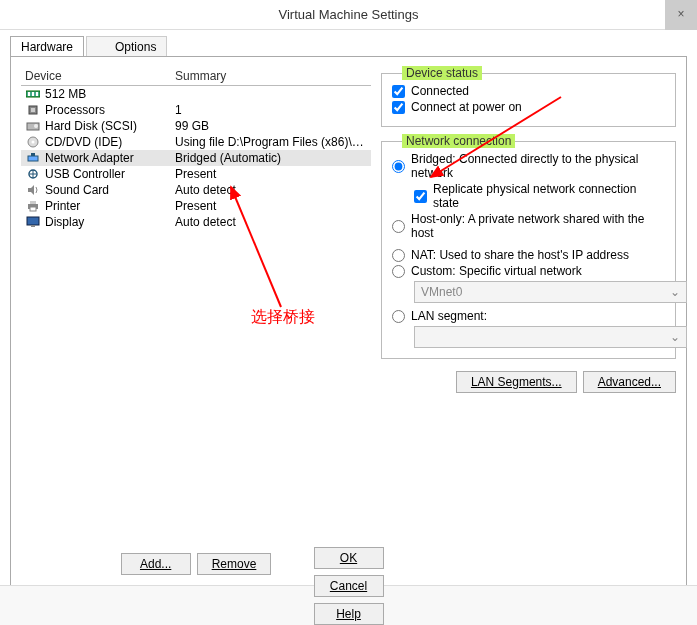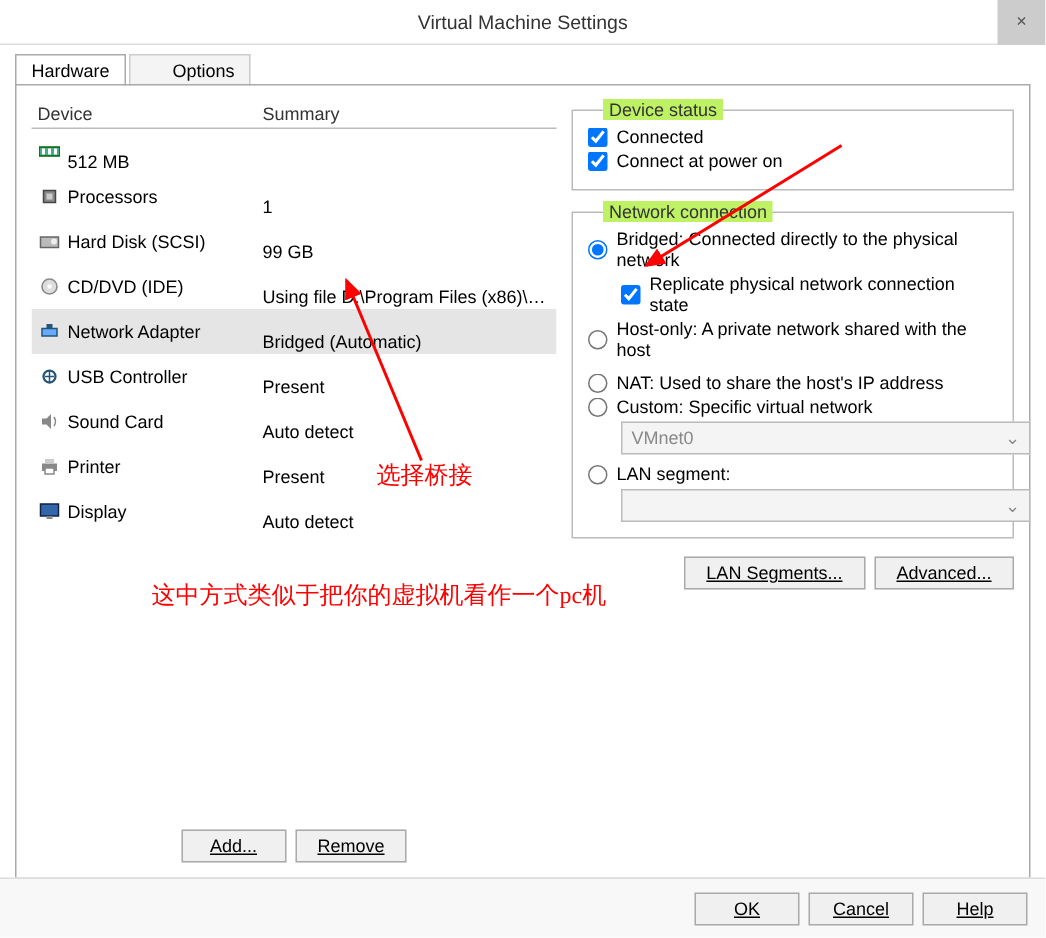--- a/index.html
+++ b/index.html
@@ -14,31 +14,31 @@
 .panel { border: 1px solid #aaa; padding: 10px; height: 530px; display: flex; gap: 10px; position: relative; }
 .leftcol { width: 350px; display: flex; flex-direction: column; }
 .headers { display: flex; padding: 2px 4px; font-weight: normal; color: #333; border-bottom: 1px solid #bbb; }
 .col-device { width: 150px; }
 .col-summary { flex: 1; }
 .devlist { flex: 1; overflow: hidden; }
 .devrow { display: flex; align-items: center; padding: 1px 4px; cursor: pointer; }
 .devrow.selected { background: #e5e5e5; }
 .devrow .icon { width: 16px; height: 14px; display: inline-flex; align-items: center; justify-content: center; margin-right: 4px; }
 .devrow .dname { width: 130px; white-space: nowrap; overflow: hidden; text-overflow: ellipsis; }
-.devrow .dsum { flex: 1; white-space: nowrap; overflow: hidden; text-overflow: ellipsis; margin-top: 14px; }
+.devrow .dsum { flex: 1; white-space: nowrap; overflow: hidden; text-overflow: ellipsis; }
 .leftbtns { display: flex; justify-content: center; gap: 6px; padding-top: 6px; }
 button.btn { padding: 3px 14px; background: #f0f0f0; border: 1px solid #aaa; cursor: pointer; min-width: 70px; text-decoration: underline; }
 .rightcol { flex: 1; display: flex; flex-direction: column; gap: 8px; }
 .group { border: 1px solid #bbb; padding: 8px 10px 10px 10px; position: relative; margin-top: 6px; }
 .group .legend { position: absolute; top: -8px; left: 20px; background: #bef264; padding: 0 4px; color: #333; }
 .chk, .rdo { display: flex; align-items: center; gap: 6px; margin: 2px 0; }
 .sub { margin-left: 22px; }
 .select { width: 100%; height: 22px; border: 1px solid #bbb; background: #f4f4f4; color: #888; display: flex; align-items: center; justify-content: space-between; padding: 0 6px; margin-top: 3px; }
 .rightbtns { display: flex; justify-content: flex-end; gap: 6px; margin-top: 4px; }
-.bottombar { position: absolute; bottom: 0; left: 0; right: 0; height: 40px; display: flex; align-items: center; justify-content: flex-end; gap: 6px; padding: 0 12px; border-top: 1px solid #ddd; background: #f8f8f8; }
+.bottombar { position: absolute; bottom: 0; left: 0; right: 0; height: 40px; display: flex; align-items: center; justify-content: flex-end; gap: 6px; padding: 0 12px; border-top: 1px solid #ddd; background: #f8f8f8; flex-direction: column; }
 .annot-svg { position: absolute; top: 0; left: 0; pointer-events: none; }
 .annot-text { position: absolute; color: red; font-family: SimSun, serif; font-size: 16px; pointer-events: none; }
 input[type=checkbox], input[type=radio] { margin: 0; }
 </style>
 </head>
 <body>
 
 <div class="titlebar">
   <span class="title">Virtual Machine Settings</span>
   <div class="close">×</div>
@@ -214,21 +214,20 @@
     <svg class="annot-svg" width="680" height="530">
       <defs>
           <marker id="ah" markerWidth="8" markerHeight="8" refX="6" refY="3" orient="auto">
             <path d="M0,0 L7,3 L0,6 Z" fill="red"></path>
           </marker>
         </defs>
       <line x1="270" y1="250" x2="220" y2="130" stroke="red" stroke-width="2" marker-end="url(#ah)"></line>
       <line x1="550" y1="40" x2="420" y2="120" stroke="red" stroke-width="2" marker-end="url(#ah)"></line>
     </svg>
     <div class="annot-text" style="left:240px; top:250px;">选择桥接</div>
-    <div class="annot-text" style="left:90px; top:330px;">这中方式类似于把你的虚拟机看作一个pc机</div>
   </div>
 </div>
 
 <div class="bottombar">
   <button class="btn">OK</button>
   <button class="btn">Cancel</button>
   <button class="btn">Help</button>
 </div>
 
 </body></html>

